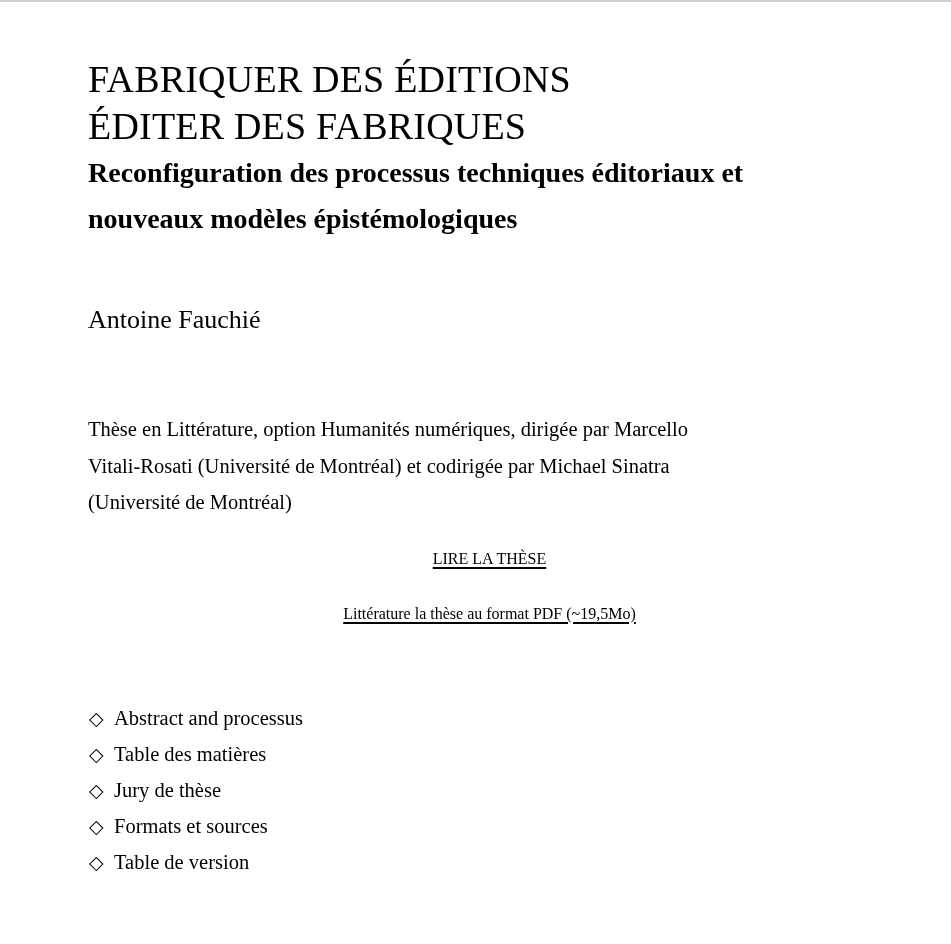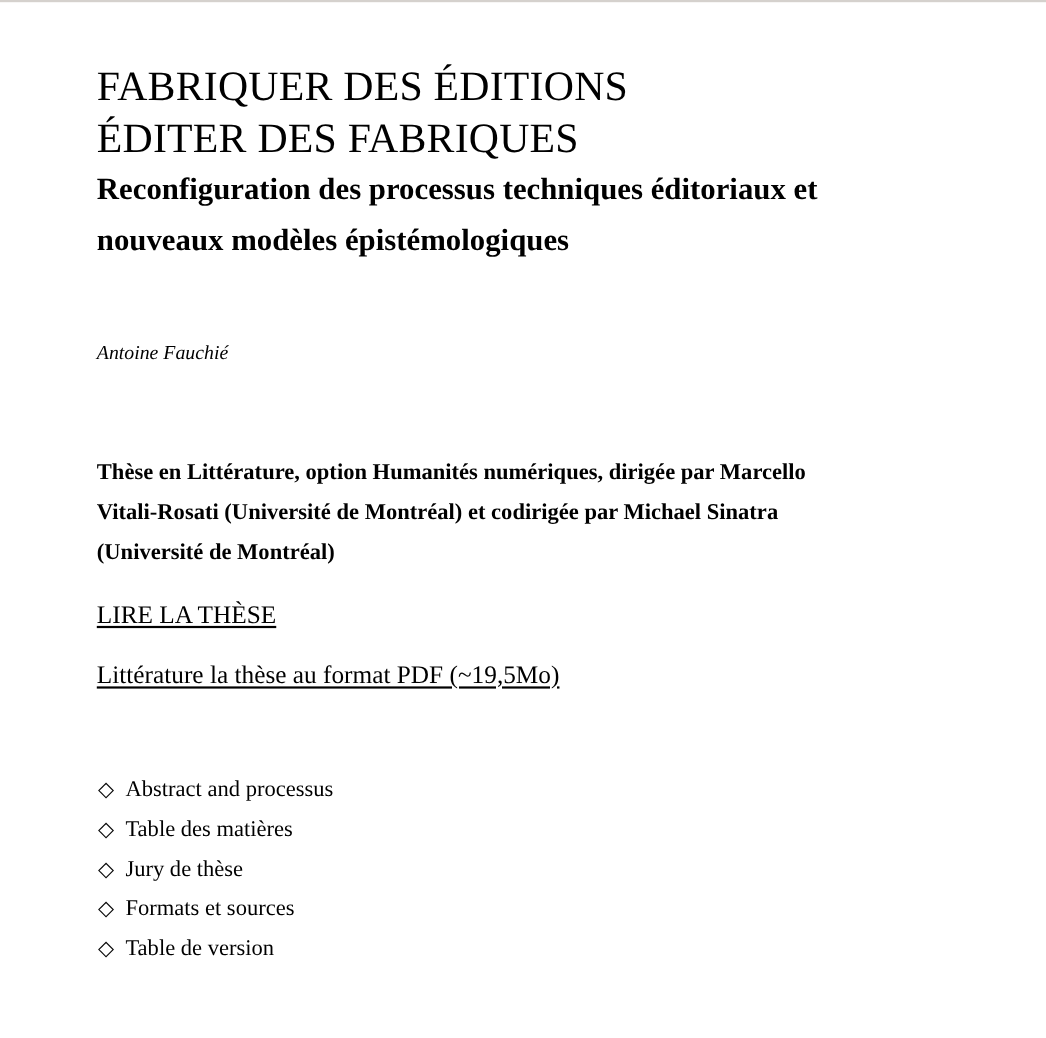--- a/index.html
+++ b/index.html
@@ -30,34 +30,33 @@
     font-family: Liberation Serif, serif;
   }
   .subtitle {
     margin: 0;
     font-size: 28px;
     line-height: 46px;
     font-weight: 700;
   }
   .author {
     margin: 61px 0 0 0;
-    font-size: 18px;
+    font-size: 26px;
     line-height: 34px;
-    font-style: italic;
   }
   .thesis-info {
     margin: 74px 0 0 0;
     font-size: 20.5px;
     line-height: 36.5px;
-    font-weight: bold;
   }
   .link-row {
-    font-size: 23px;
+    font-size: 16px;
     line-height: 26px;
     margin: 0;
+    text-align: center;
   }
   .link-row.read { margin-top: 25px; }
   .link-row.download { margin-top: 29px; }
   a.doc-link {
     color: #000000;
     text-decoration: underline;
     text-underline-offset: 3px;
     text-decoration-thickness: 1.5px;
     cursor: pointer;
   }

